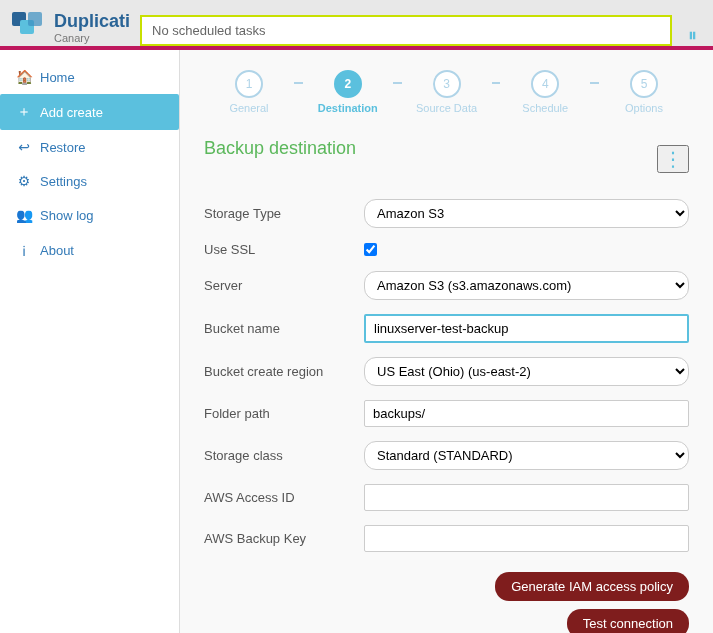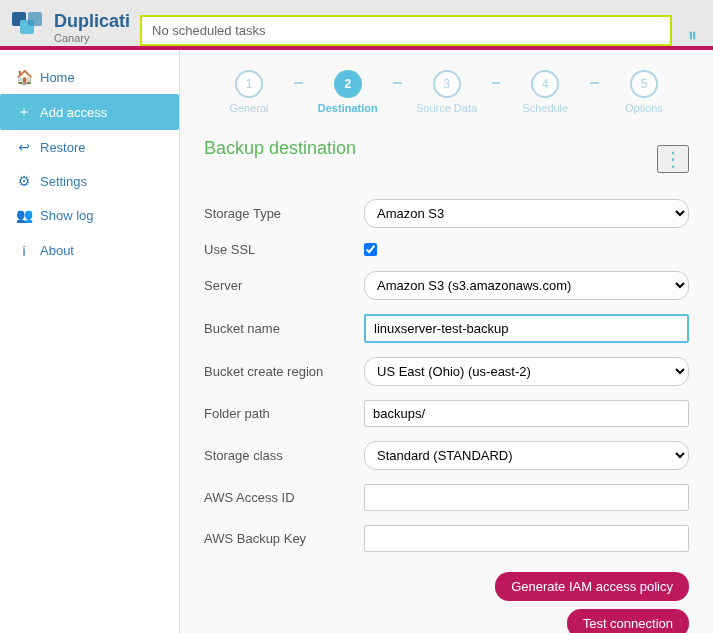--- a/index.html
+++ b/index.html
@@ -74,21 +74,21 @@
       appearance: auto; cursor: pointer;
     }
     .checkbox-wrap { display: flex; align-items: center; }
 
     
     .btn-area { display: flex; justify-content: flex-end; margin-top: 20px; gap: 8px; flex-direction: column; align-items: flex-end; }
     .btn {
       padding: 7px 16px; border: none; border-radius: 2px; cursor: pointer;
       font-size: 13px; color: #fff;
     }
-    .btn-info { background: #be185d; border-radius: 14px; }
+    .btn-info { background: #7f1d1d; border-radius: 14px; }
 
     
     .logo-shape {
       width: 36px; height: 36px; position: relative;
     }
     .logo-shape svg { width: 36px; height: 36px; }
   </style>
 </head>
 <body>
 
@@ -114,21 +114,21 @@
 
 <div class="layout">
 
   <div class="sidebar">
     <div class="sidebar-item">
       <span class="icon">🏠</span>
       <span>Home</span>
     </div>
     <div class="sidebar-item active">
       <span class="icon">＋</span>
-      <span>Add access</span>
+      <span>Add create</span>
     </div>
     <div class="sidebar-item">
       <span class="icon">↩</span>
       <span>Restore</span>
     </div>
     <div class="sidebar-item">
       <span class="icon">⚙</span>
       <span>Settings</span>
     </div>
     <div class="sidebar-item">

